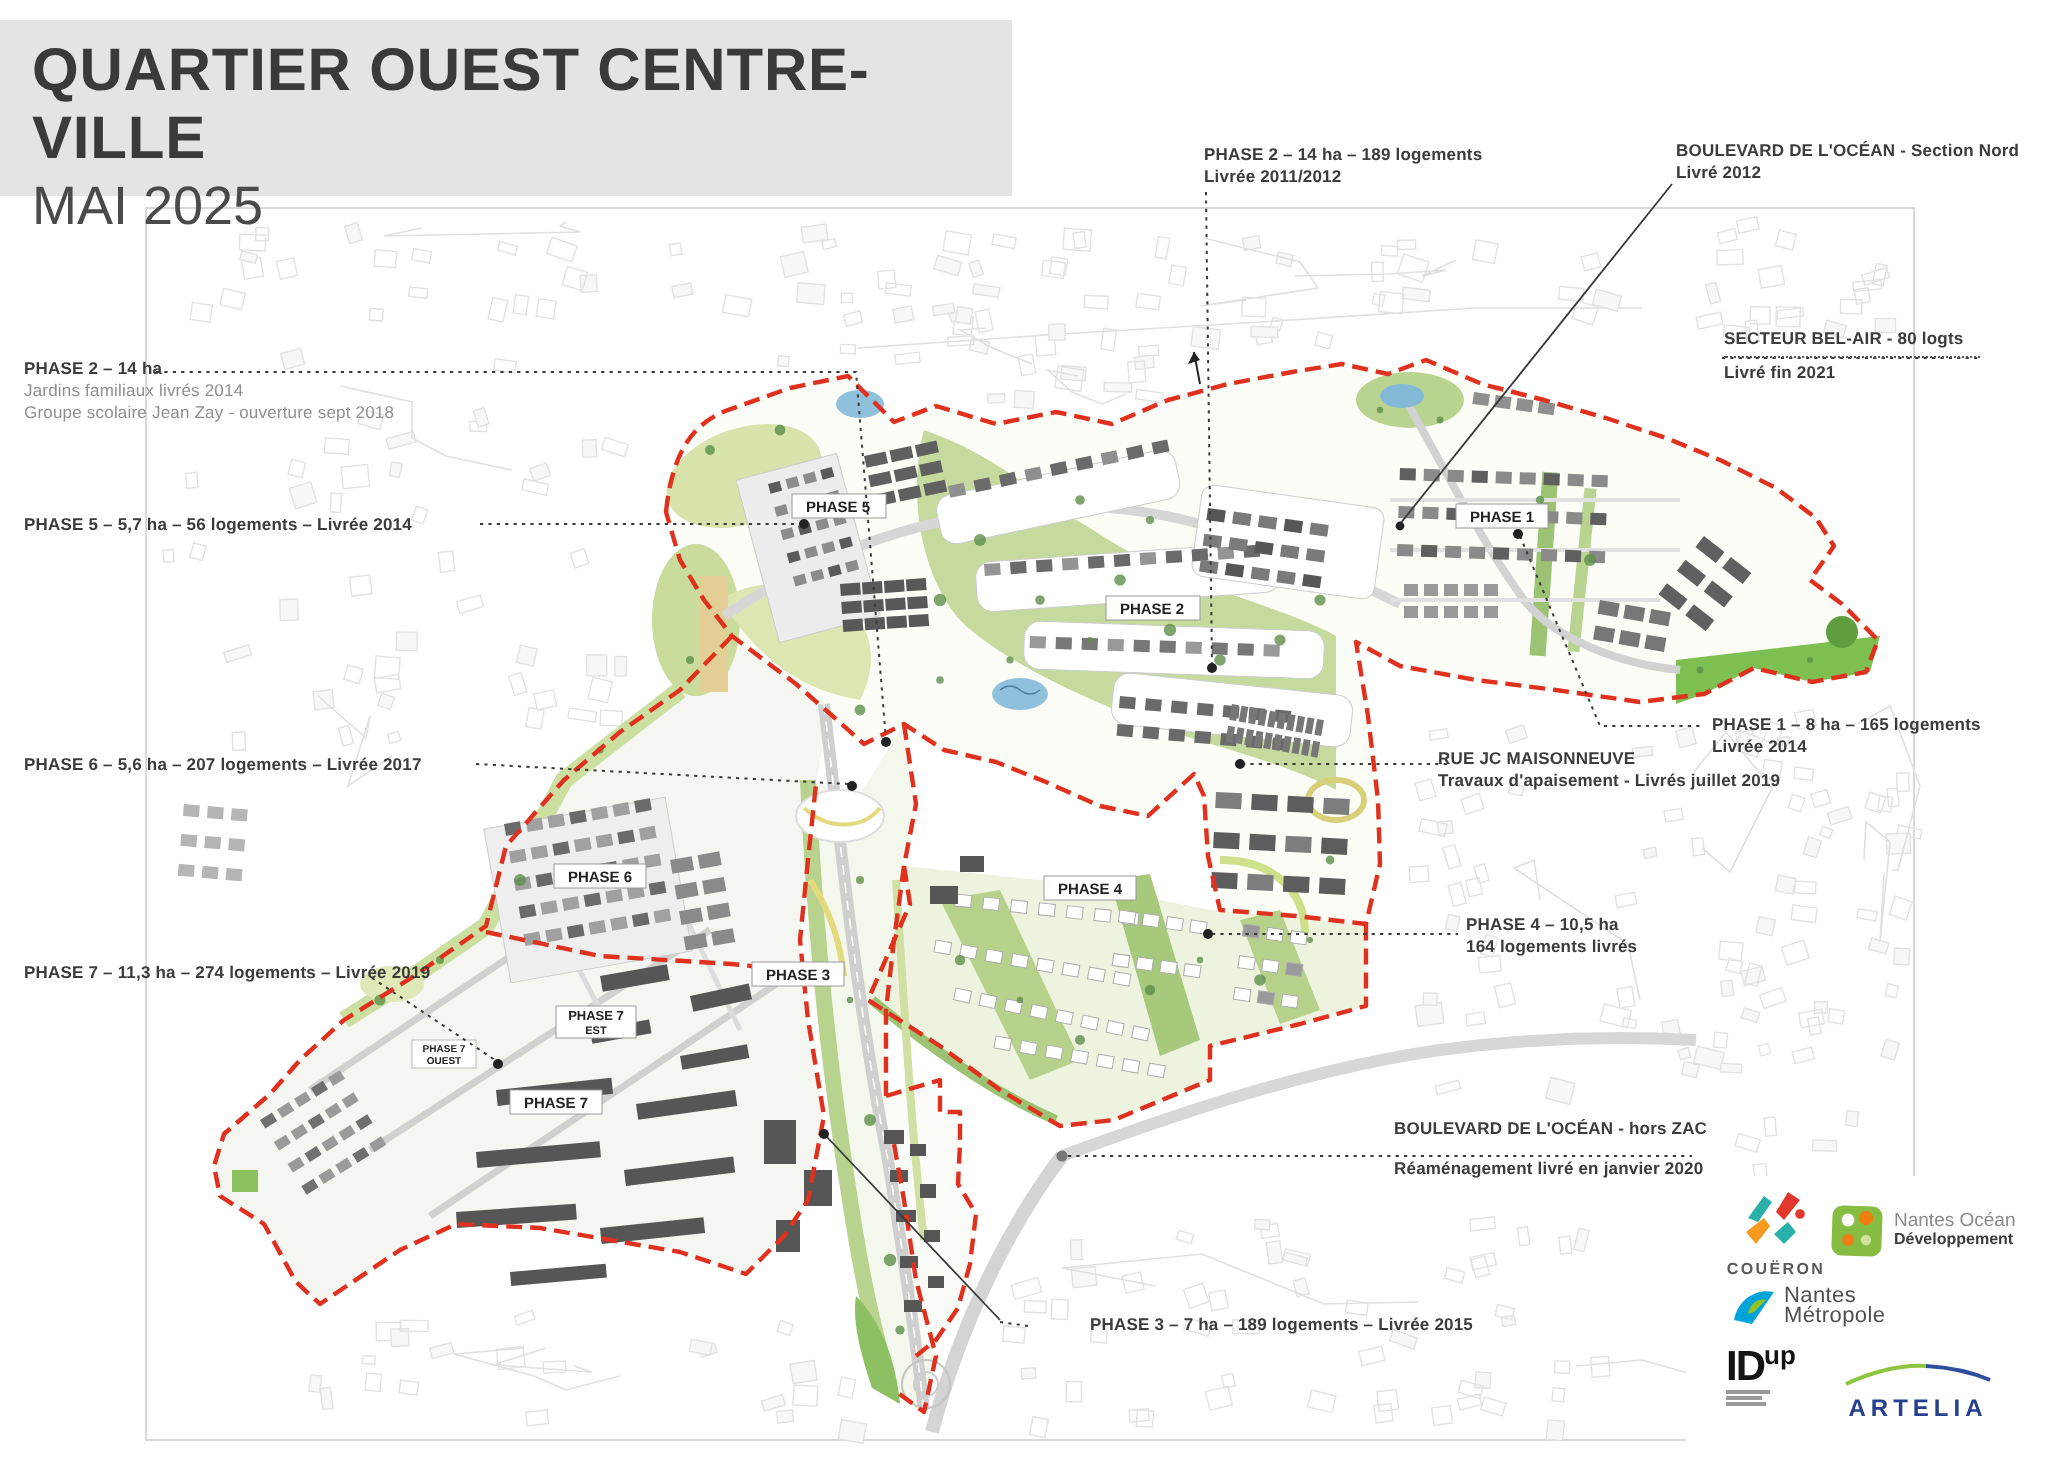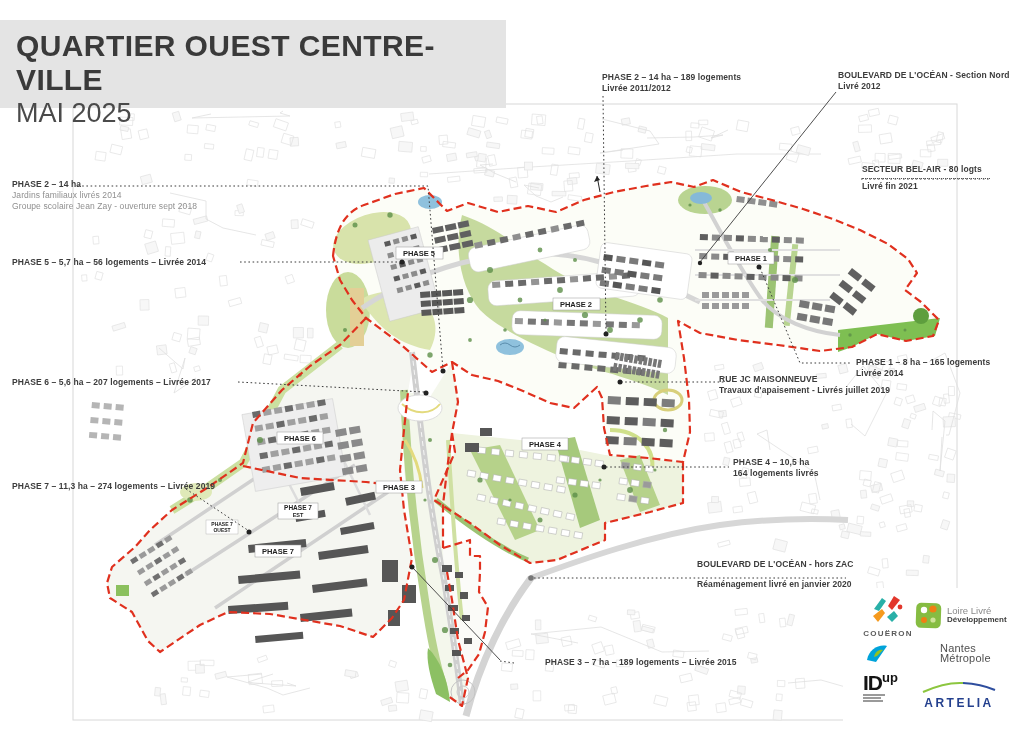--- a/index.html
+++ b/index.html
@@ -1,36 +1,36 @@
 <!DOCTYPE html>
 <html><head>
 <meta charset="utf-8">
 <style>
   html,body{margin:0;padding:0;background:#fff;}
   .canvas{position:relative;width:1024px;height:729px;background:#ffffff;overflow:hidden;
           font-family:"Liberation Sans",sans-serif;}
   svg.map{position:absolute;left:0;top:0;z-index:1;}
-  .title-block{position:absolute;left:0;top:20px;width:506px;height:88px;background:#e4e4e4;
+  .title-block{position:absolute;left:0;top:10px;width:506px;height:88px;background:#e4e4e4;
                z-index:3;padding:9px 16px 0 16px;box-sizing:border-box;}
   .title-line1{font-size:30px;font-weight:800;color:#3a3a3a;letter-spacing:.4px;}
   .title-line2{font-size:27px;font-weight:400;color:#4a4a4a;margin-top:1px;}
   .ann{position:absolute;z-index:4;color:#3c3c3c;font-size:8.5px;font-weight:700;
        line-height:1.3;letter-spacing:.1px;white-space:nowrap;}
   .ann .sub{font-weight:400;color:#8f8f8f;}
   .dotline{border-top:1.5px dotted #555;width:128px;margin:3px 0 2px 0;height:0;}
   .gap{margin-top:9px;}
   .logos{position:absolute;left:843px;top:588px;width:180px;height:138px;background:#fff;z-index:4;}
   .logo{position:absolute;}
   .lg-coueron{left:14px;top:6px;width:62px;text-align:center;}
   .lg-coueron .nm{font-size:8px;font-weight:700;color:#5a5a5a;letter-spacing:1.2px;margin-top:1px;}
   .lg-loire{left:72px;top:14px;display:flex;align-items:center;}
   .lg-loire .txt{margin-left:5px;line-height:1.05;}
   .lg-loire .l1{font-size:9.5px;color:#8a8a8a;}
   .lg-loire .l2{font-size:8px;font-weight:700;color:#3c3c3b;}
-  .lg-nantes{left:22px;top:54px;display:flex;align-items:center;gap:48px;}
+  .lg-nantes{left:22px;top:54px;display:flex;align-items:center;}
   .lg-nantes .txt{margin-left:3px;line-height:.95;font-size:11px;color:#4f4f4f;letter-spacing:.2px;}
   .lg-idup{left:20px;top:84px;width:50px;}
   .lg-idup .big{font-size:21px;font-weight:900;color:#141414;letter-spacing:-1px;line-height:.9;}
   .lg-idup .big sup{font-size:13px;font-weight:700;letter-spacing:0;}
   .lg-idup .bars div{height:1.3px;background:#9a9a9a;margin-top:1.6px;}
   .lg-artelia{left:74px;top:92px;width:84px;text-align:center;}
   .lg-artelia .nm{font-size:12px;font-weight:700;color:#24408e;letter-spacing:2.5px;margin-top:-2px;}
 </style>
 </head>
 <body>
@@ -1007,21 +1007,21 @@
     </div>
     <div class="logo lg-loire">
       <svg width="27" height="27" viewBox="0 0 27 27">
         <rect x="1" y="1" width="25" height="25" rx="5" fill="#86bc42" transform="rotate(2 13 13)"></rect>
         <circle cx="9" cy="8" r="3.2" fill="#ffffff"></circle>
         <circle cx="18" cy="7" r="3.6" fill="#f07f13"></circle>
         <circle cx="9" cy="18" r="3" fill="#f07f13"></circle>
         <circle cx="18" cy="18" r="2.6" fill="#cfe39a"></circle>
       </svg>
       <div class="txt">
-        <div class="l1">Loire Livré</div>
+        <div class="l1">Nantes Océan</div>
         <div class="l2">Développement</div>
       </div>
     </div>
     <div class="logo lg-nantes">
       <svg width="24" height="22" viewBox="0 0 24 22">
         <path d="M2,18 C4,7 14,2 22,4 L11,20 Z" fill="#00a3da"></path>
         <path d="M9,15 C10,9 15,7 18,8 L12,14 Z" fill="#95c11f"></path>
       </svg>
       <div class="txt">
         <div>Nantes</div>

